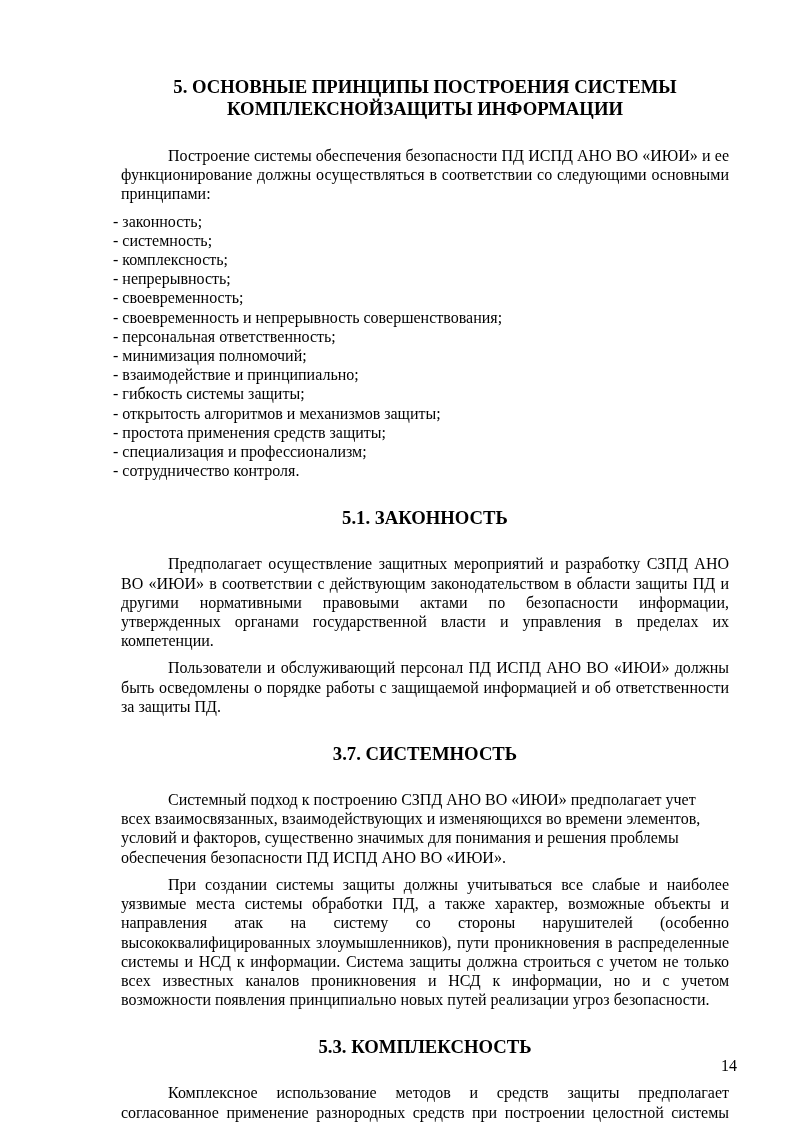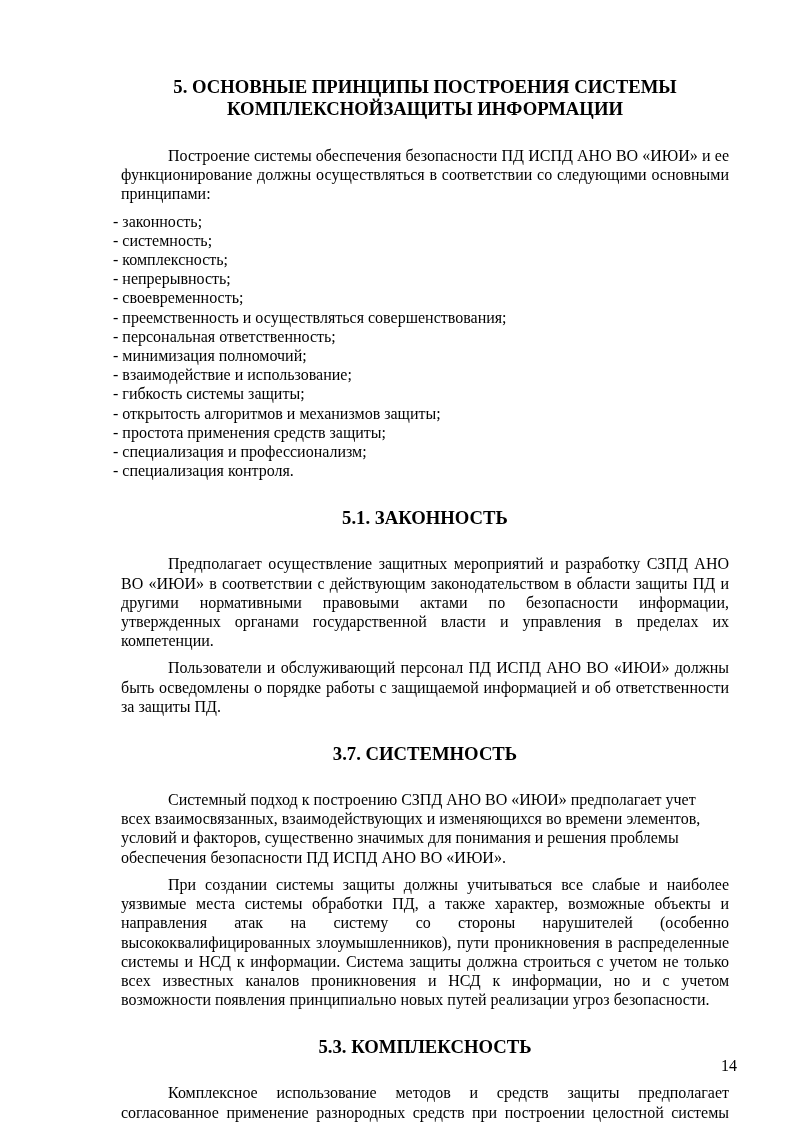--- a/index.html
+++ b/index.html
@@ -69,29 +69,29 @@
   </h1>
 
   <p class="para">Построение системы обеспечения безопасности ПД  ИСПД  АНО ВО «ИЮИ» и ее функционирование должны осуществляться в соответствии со следующими основными принципами:</p>
 
   <div>
     <div class="principle-line">- законность;</div>
     <div class="principle-line">- системность;</div>
     <div class="principle-line">- комплексность;</div>
     <div class="principle-line">- непрерывность;</div>
     <div class="principle-line">- своевременность;</div>
-    <div class="principle-line">- преемственность и осуществляться совершенствования;</div>
+    <div class="principle-line">- своевременность и непрерывность совершенствования;</div>
     <div class="principle-line">- персональная ответственность;</div>
     <div class="principle-line">- минимизация полномочий;</div>
-    <div class="principle-line">- взаимодействие и использование;</div>
+    <div class="principle-line">- взаимодействие и принципиально;</div>
     <div class="principle-line">- гибкость системы защиты;</div>
     <div class="principle-line">- открытость алгоритмов и механизмов защиты;</div>
     <div class="principle-line">- простота применения средств защиты;</div>
     <div class="principle-line">- специализация и профессионализм;</div>
-    <div class="principle-line">- специализация контроля.</div>
+    <div class="principle-line">- сотрудничество контроля.</div>
   </div>
 
   <div>
     <h2 class="section-heading">5.1. ЗАКОННОСТЬ</h2>
     <p class="para">Предполагает осуществление защитных мероприятий и разработку СЗПД  АНО ВО «ИЮИ» в соответствии с действующим законодательством в области защиты ПД и другими нормативными правовыми актами по безопасности информации, утвержденных органами государственной власти и управления в пределах их компетенции.</p>
     <p class="para">Пользователи и обслуживающий персонал ПД  ИСПД  АНО ВО «ИЮИ» должны быть осведомлены о порядке работы с защищаемой информацией и об ответственности за защиты ПД.</p>
   </div>
 
   <div>
     <h2 class="section-heading">3.7. СИСТЕМНОСТЬ</h2>

